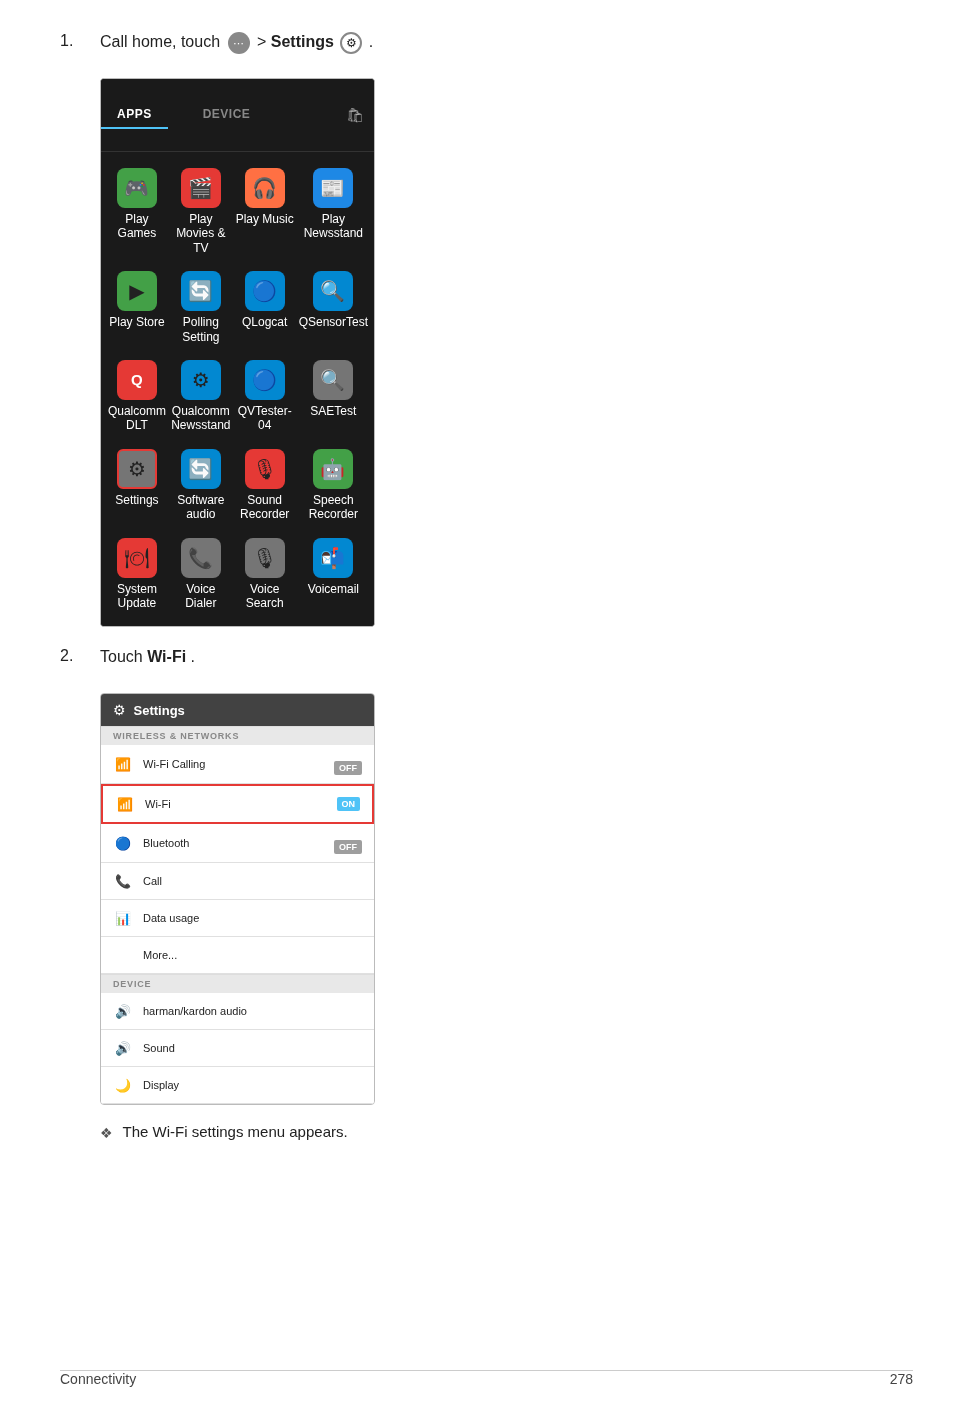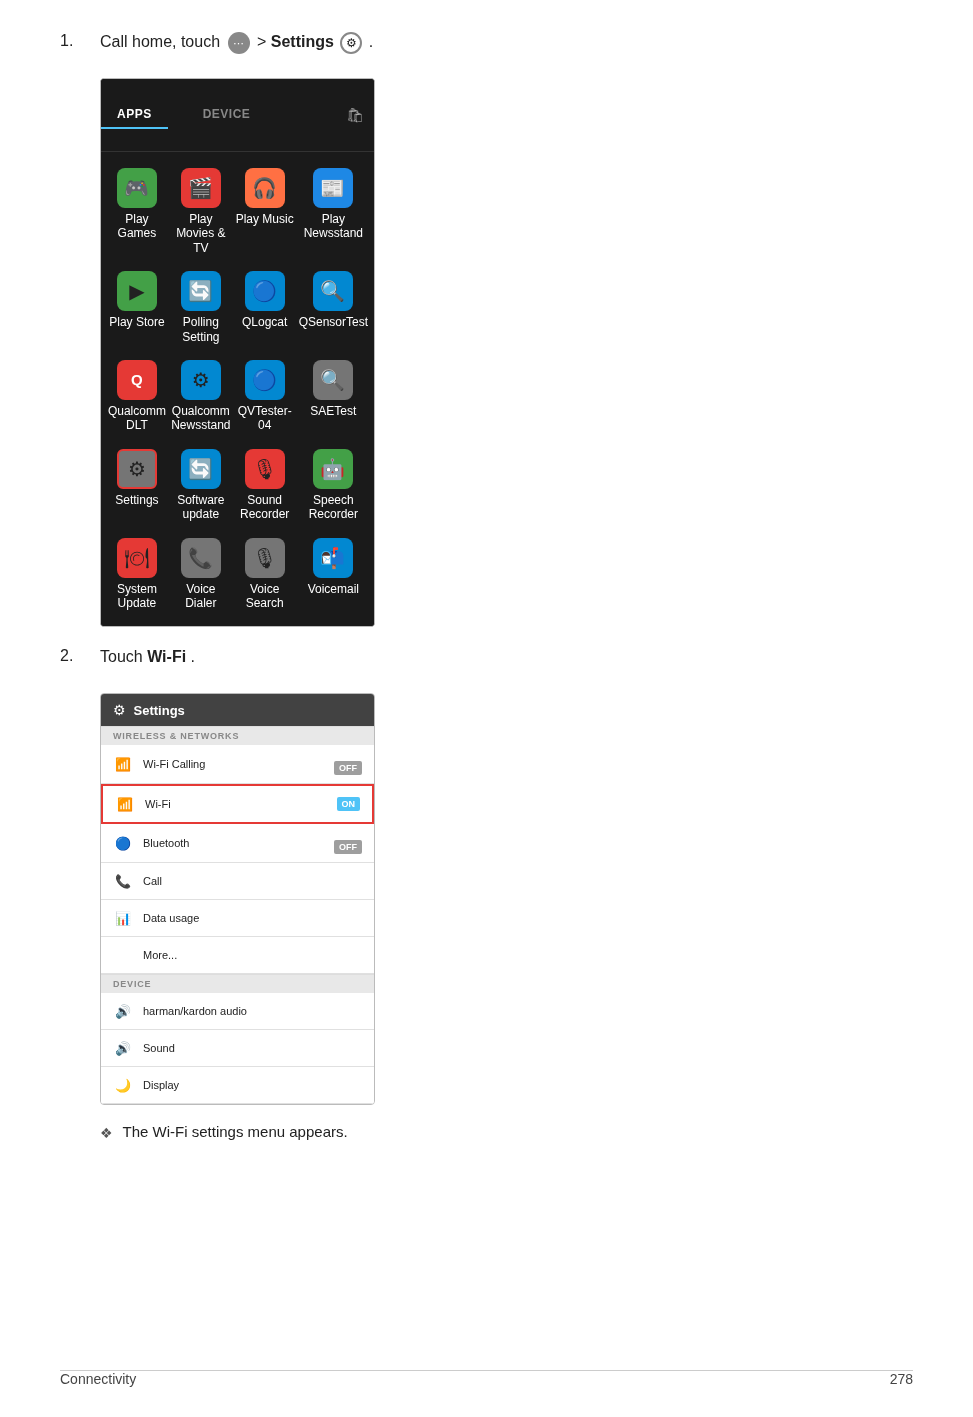--- a/index.html
+++ b/index.html
@@ -295,21 +295,21 @@
         <div class="app-icon" style="background:#757575;">🔍</div>
         <span class="app-label">SAETest</span>
       </div>
 
       <div class="app-item">
         <div class="app-icon app-highlighted" style="background:#757575;">⚙</div>
         <span class="app-label">Settings</span>
       </div>
       <div class="app-item">
         <div class="app-icon" style="background:#0288d1;">🔄</div>
-        <span class="app-label">Software update</span>
+        <span class="app-label">Software audio</span>
       </div>
       <div class="app-item">
         <div class="app-icon" style="background:#e53935;">🎙</div>
         <span class="app-label">Sound Recorder</span>
       </div>
       <div class="app-item">
         <div class="app-icon" style="background:#43a047;">🤖</div>
         <span class="app-label">Speech Recorder</span>
       </div>
 

